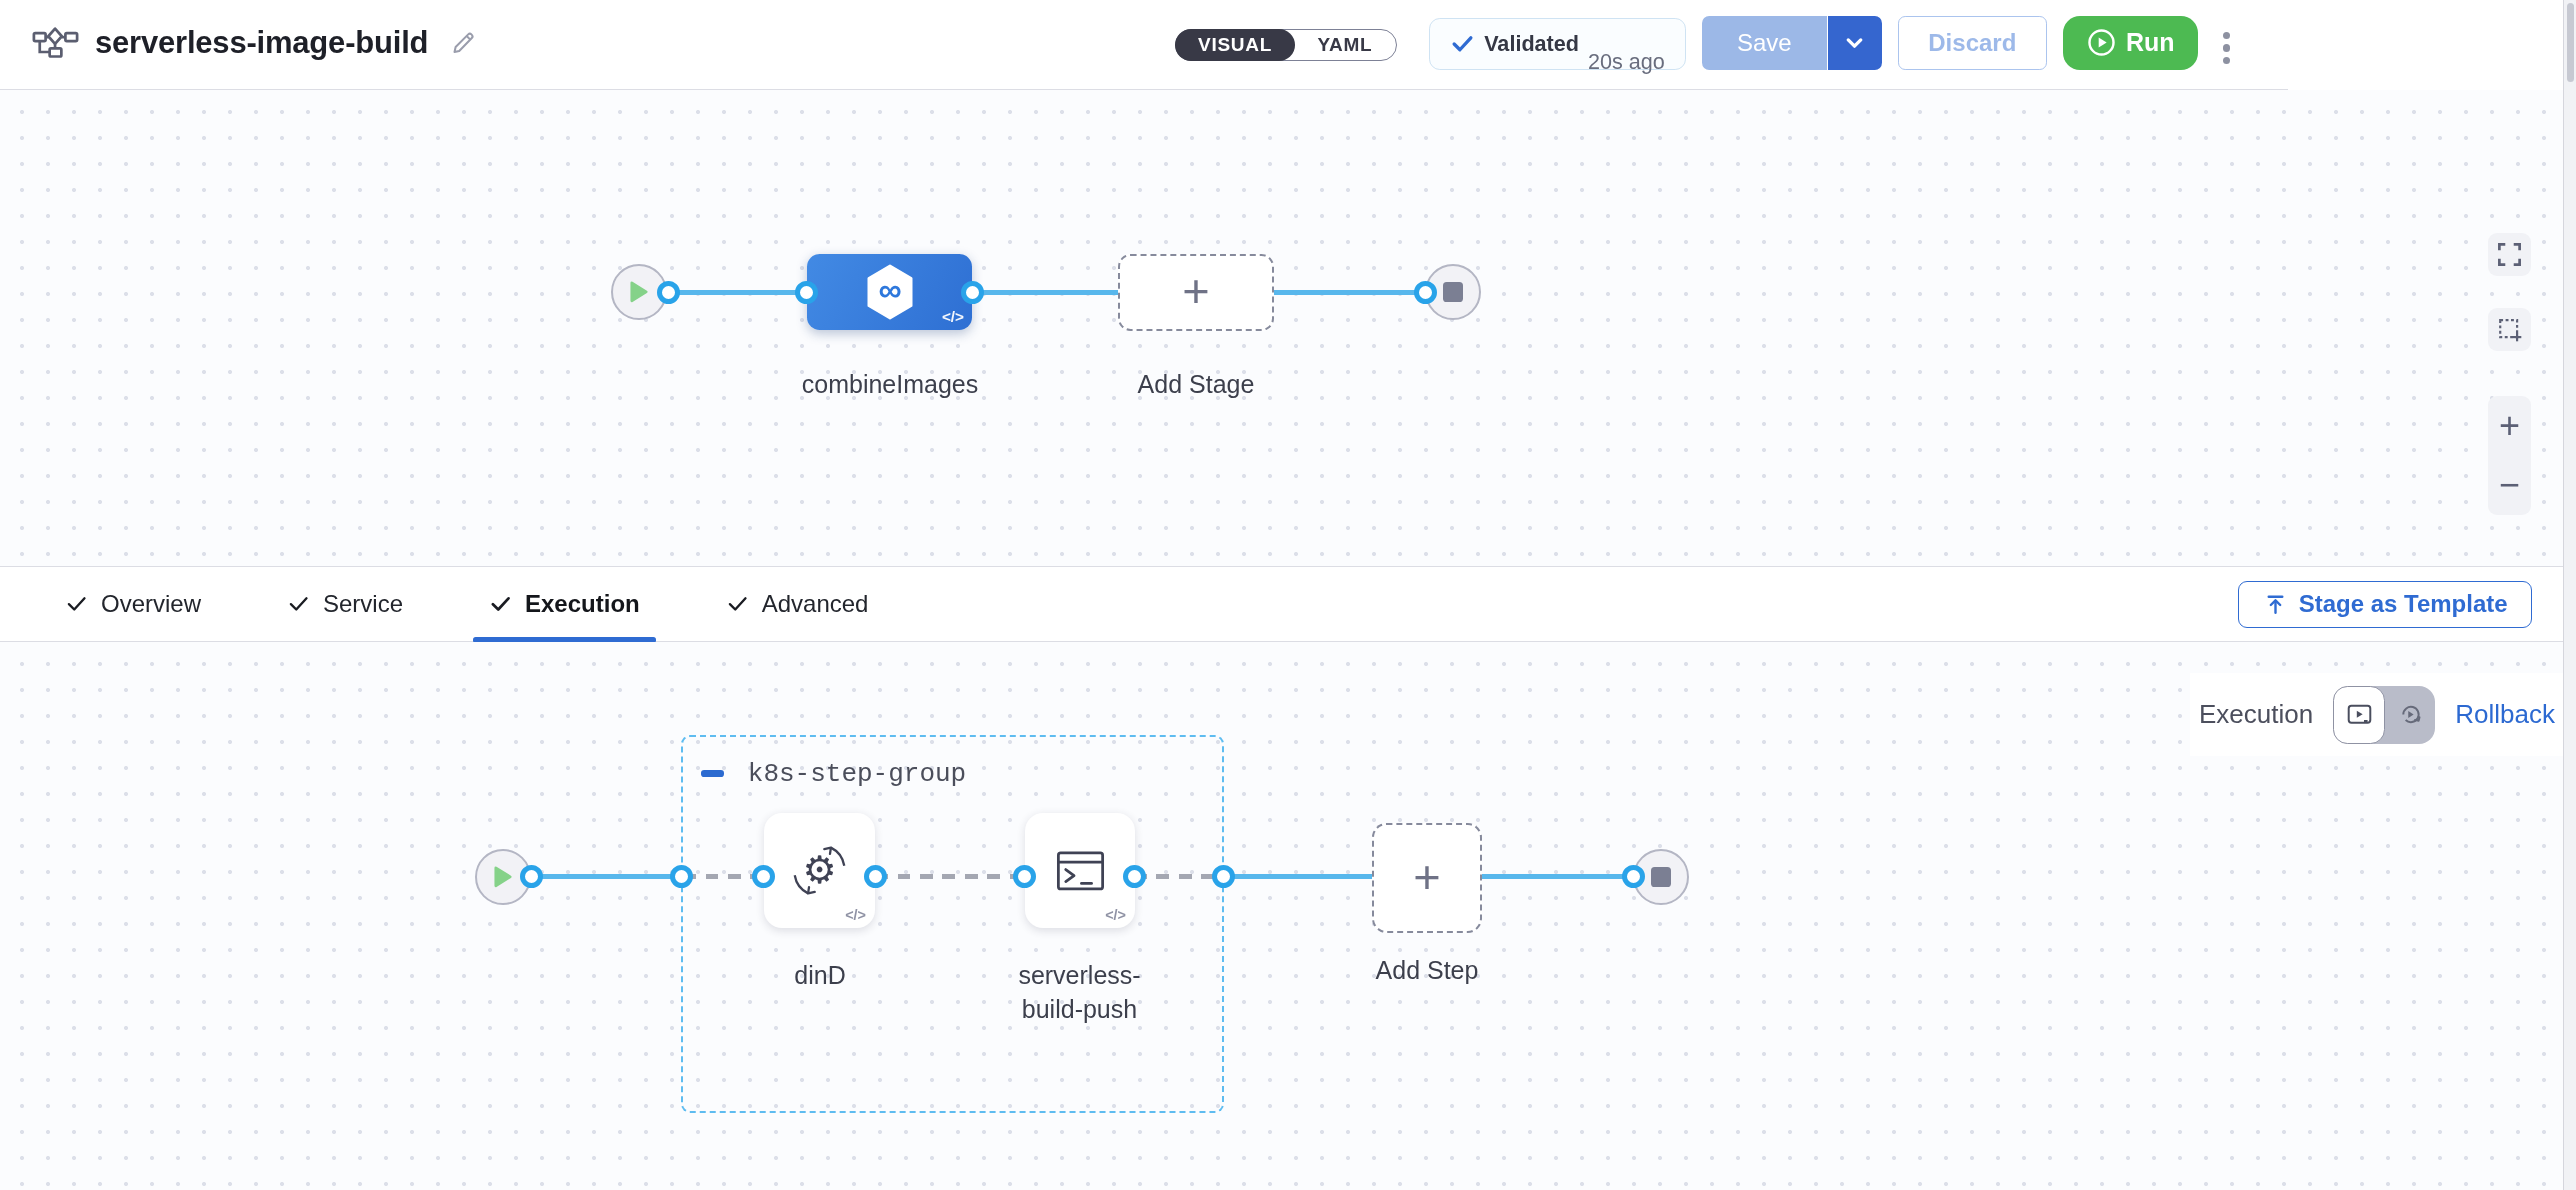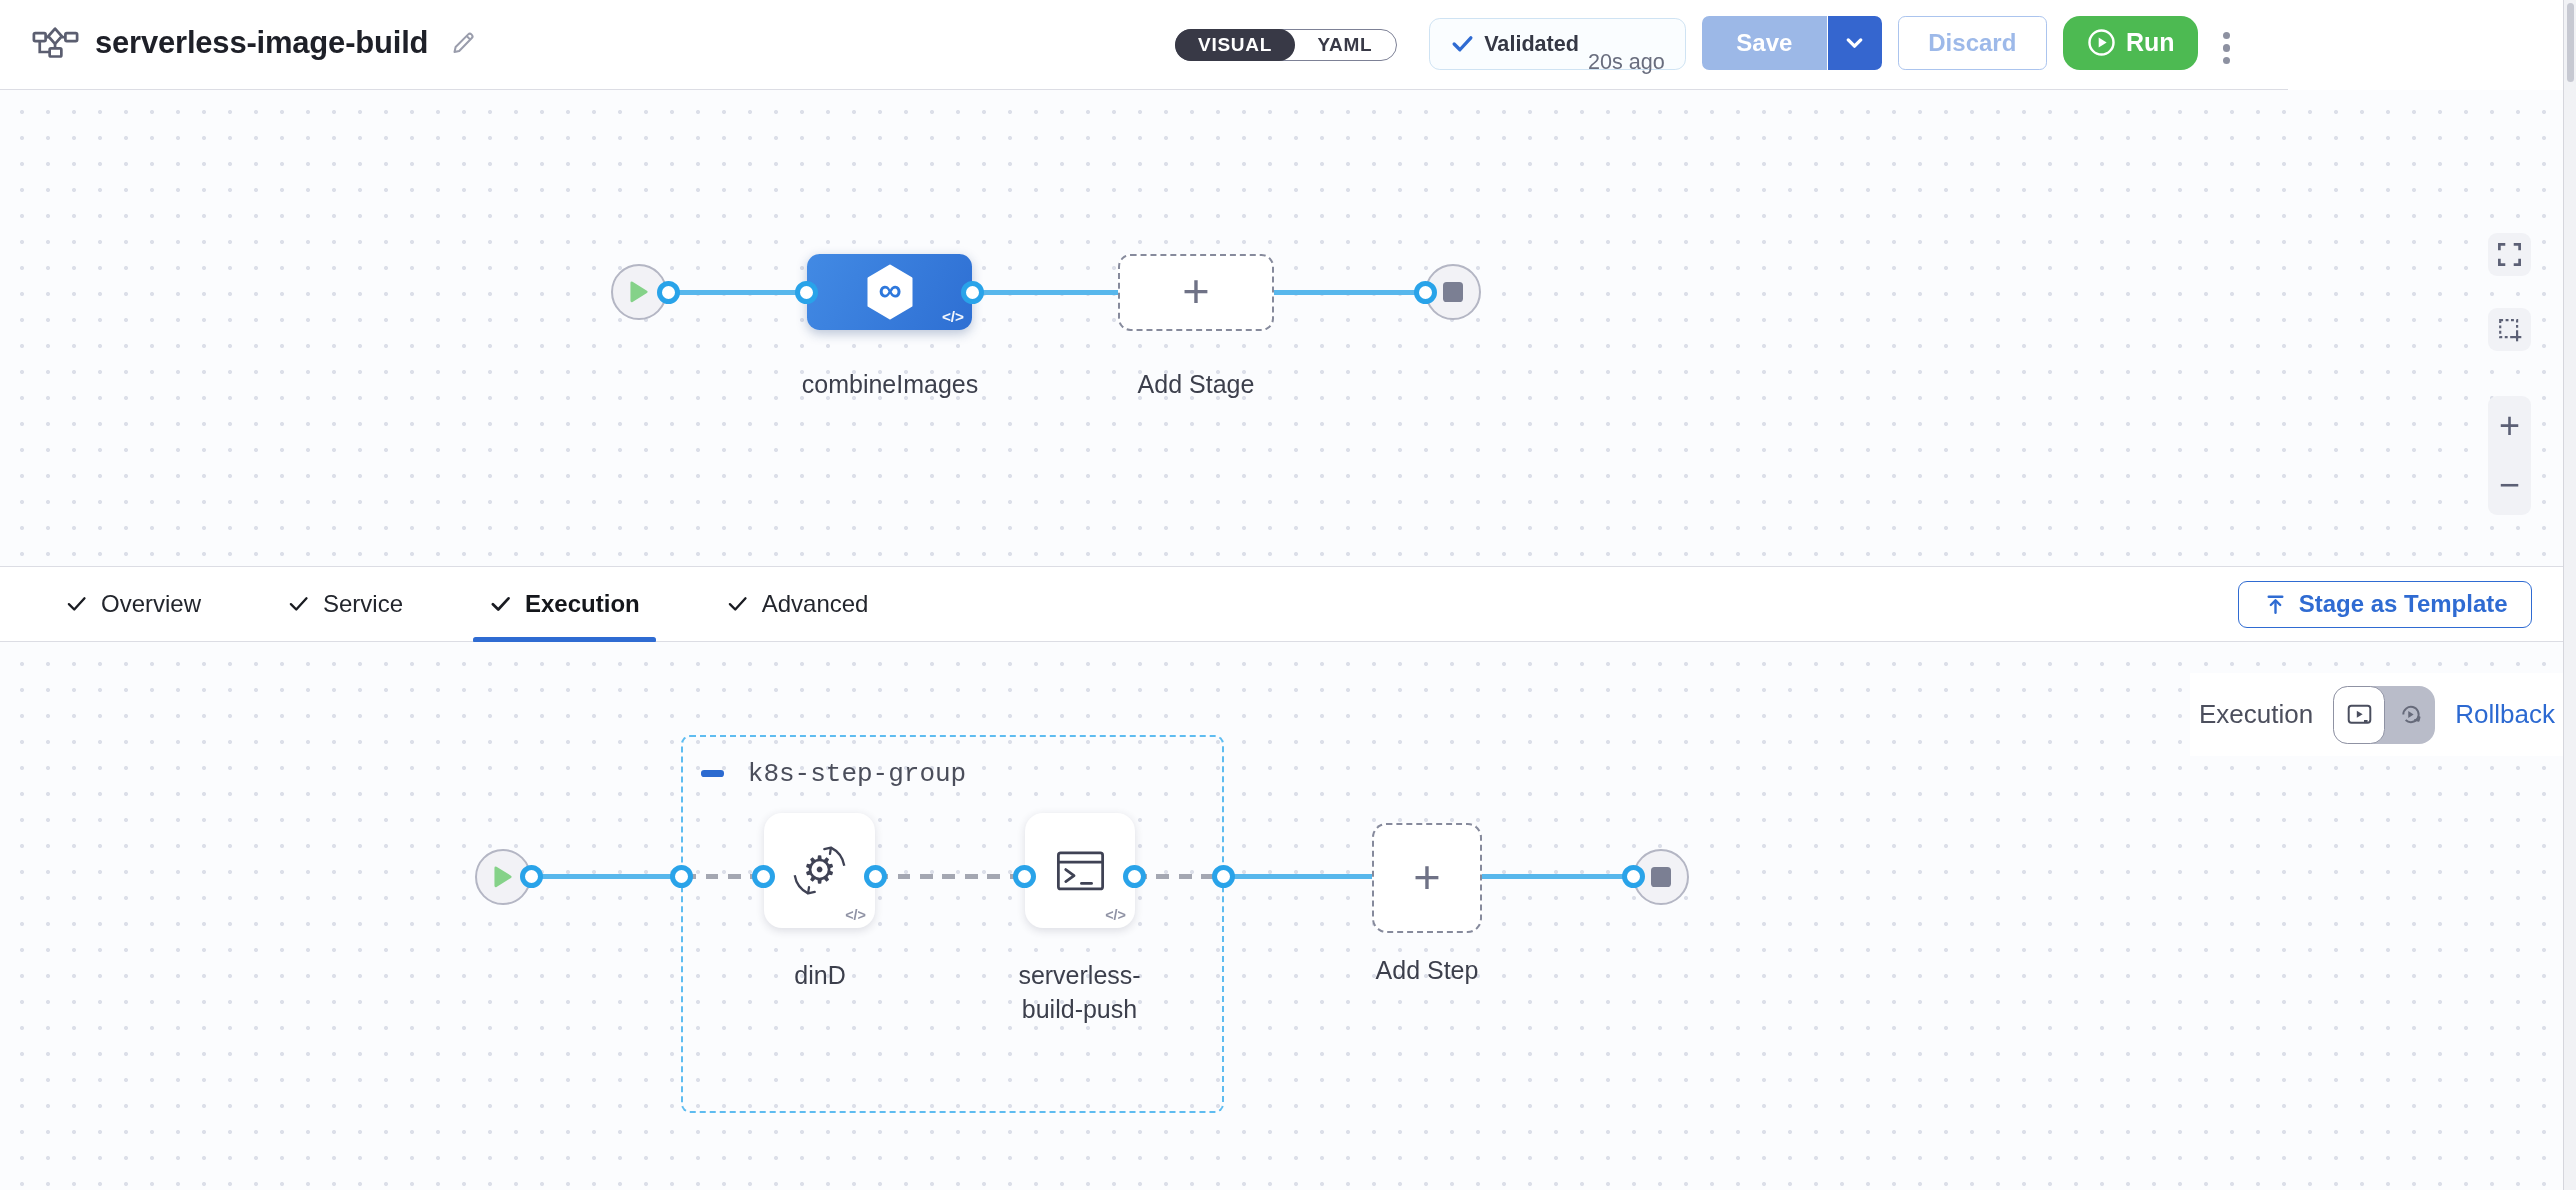--- a/index.html
+++ b/index.html
@@ -19,21 +19,21 @@
   .mode-seg { border:none; background:transparent; font-family:inherit; font-size:19px; font-weight:bold;
               letter-spacing:0.7px; color:#383946; padding:0 23.4px; border-radius:16px; cursor:pointer; }
   .mode-seg.sel { background:#383946; color:#fff; margin:-1.3px; height:32px; }
 
   .h-right { margin-left:auto; display:flex; align-items:flex-end; gap:16px; }
   .validated { display:flex; align-items:center; gap:9px; height:52px; padding:0 20px;
                border:1.8px solid #cfe3f3; background:#fafdff; border-radius:10.8px; }
   .validated b { font-size:21.6px; color:#353845; }
   .validated span { font-size:21.6px; color:#696d7e;margin-top:36px; }
   .save-split { display:flex; height:54px; border-radius:7.2px; overflow:hidden; }
-  .save-main { width:126px; background:#9cb8e7; color:#fff; font-family:inherit; font-size:24px; font-weight:bold;
+  .save-main { width:126px; background:#9cb8e7; color:#fff; font-family:inherit; font-size:24px; font-weight:normal;
                border:none; border-right:1.8px solid #fff; cursor:default; }
   .save-chev { width:54px; background:#3566cf; border:none; display:flex; align-items:center; justify-content:center; cursor:pointer; }
   .discard-btn { height:54px; width:149px; background:#fff; border:1.8px solid #abc4ee; border-radius:7.2px;
                  color:#9db9e9; font-family:inherit; font-size:24px; font-weight:bold; cursor:default; }
   .run-btn { height:54px; width:135px; background:#4dba52; border:none; border-radius:17px; color:#fff;
              font-family:inherit; font-size:25px; font-weight:bold; display:flex; align-items:center;
              justify-content:center; gap:9px; cursor:pointer; }
   .kebab { display:flex; flex-direction:column; gap:5.4px; padding:5.4px 9px; cursor:pointer; }
   .kebab i { width:7.2px; height:7.2px; border-radius:50%; background:#8d91a1; }
 

